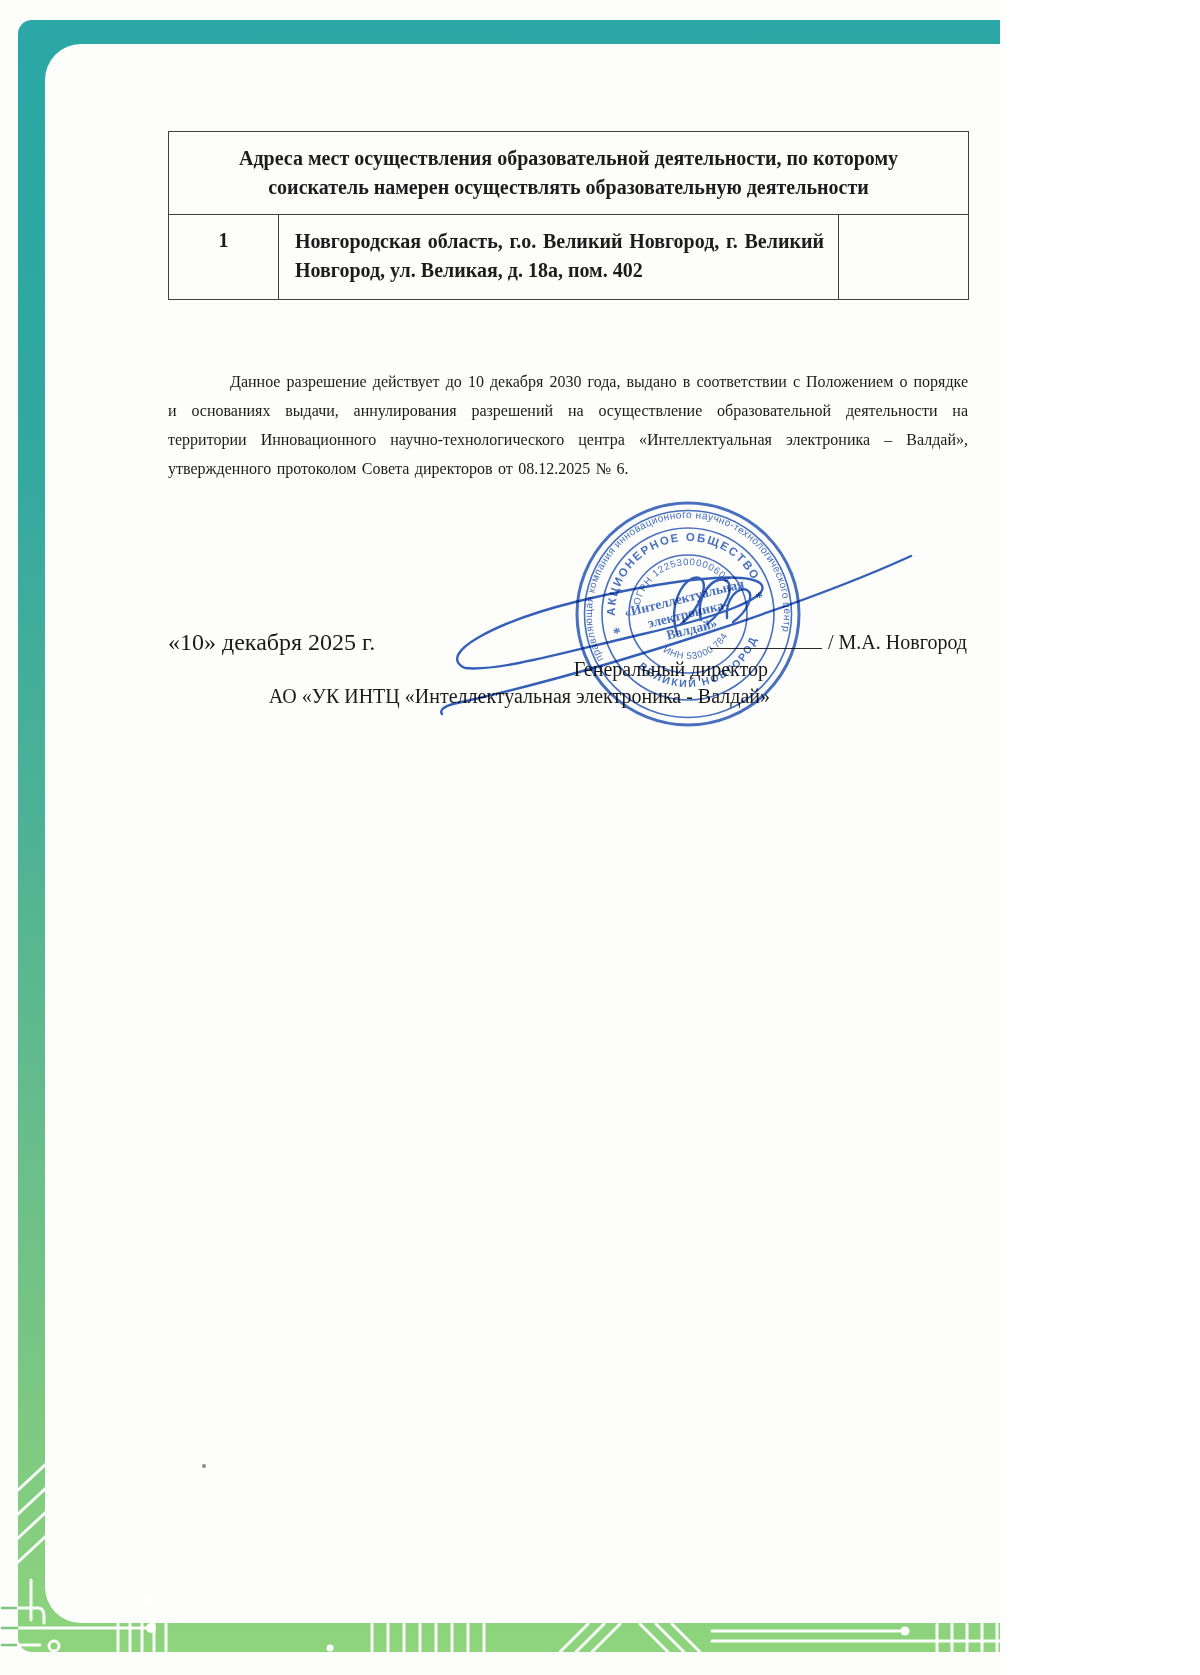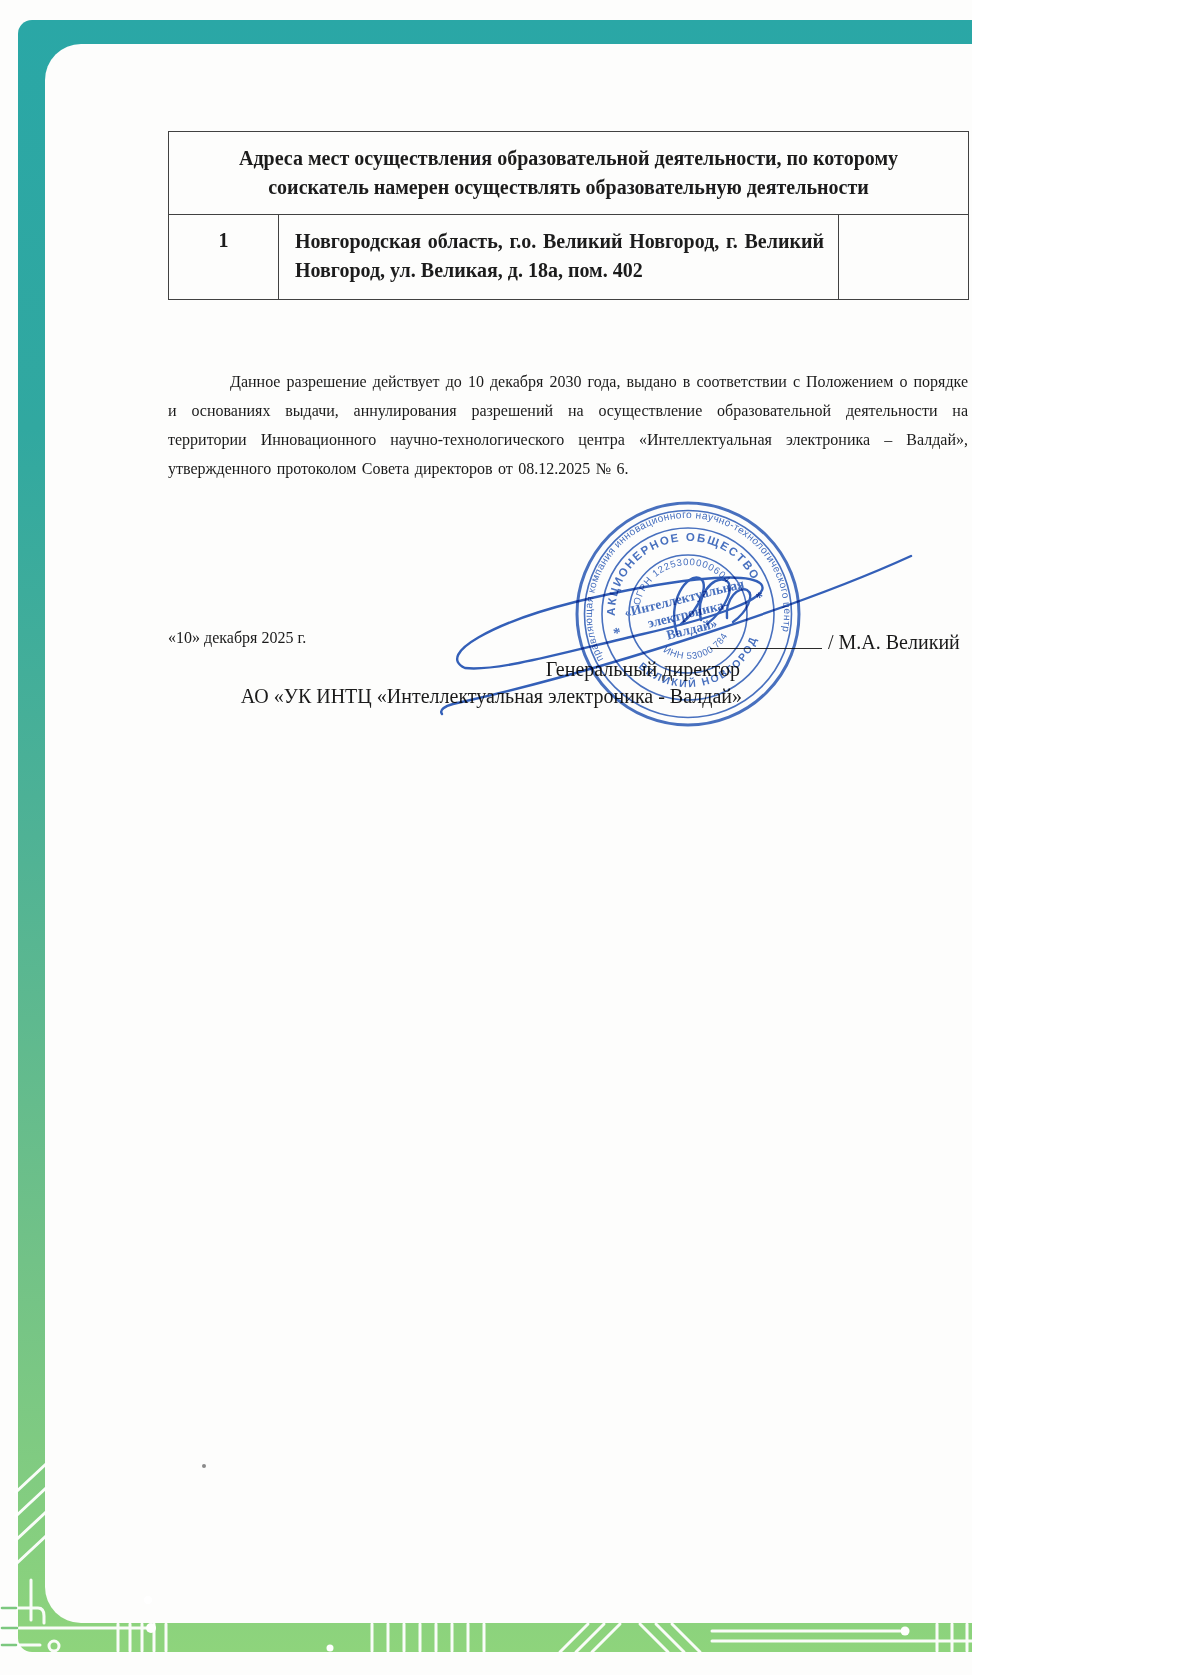--- a/index.html
+++ b/index.html
@@ -1,17 +1,17 @@
 <!DOCTYPE html>
 <html lang="ru"><head>
 <meta charset="utf-8">
 <style>
   html,body{margin:0;padding:0;background:#ffffff;}
   .page{position:relative;width:972px;height:1675px;background:#fdfdfc;overflow:hidden;
-        font-family:"Liberation Serif",serif;color:#1a1a1a;}
+        font-family:"Liberation Serif",serif;color:#1a1a1a;padding-left:28px;}
 
   
   .frame{position:absolute;left:18px;top:20px;width:1152px;height:1632px;border-radius:14px;
          background:linear-gradient(180deg,#2aa7a6 0%,#31a8a0 25%,#4fb295 50%,#72c287 76%,#8ed47c 100%);
          z-index:1;}
   .frame-inner{position:absolute;left:27px;top:24px;right:25px;bottom:29px;background:#fdfdfc;border-radius:36px;}
   .circuit{position:absolute;left:0;top:0;z-index:3;pointer-events:none;}
 
   
   .content{position:absolute;inset:0;z-index:5;}
@@ -19,21 +19,21 @@
   table.doc-table{position:absolute;left:168px;top:131px;width:800px;border-collapse:collapse;
         table-layout:fixed;font-weight:bold;font-size:20px;color:#1c1c1c;}
   table.doc-table td{border:1.6px solid #414141;vertical-align:top;}
   .th-cell{text-align:center;padding:12px 34px;line-height:29px;}
   .num-cell{text-align:center;padding-top:14px;font-size:20px;}
   .addr-cell{padding:12px 14px 14px 16px;line-height:29px;text-align:justify;text-align-last:left;}
 
   .paragraph{position:absolute;left:168px;top:367px;width:800px;font-size:16px;line-height:29px;
         text-align:justify;text-indent:62px;word-spacing:1.5px;}
 
-  .date-line{position:absolute;left:168px;top:629px;font-size:16px;}
+  .date-line{position:absolute;left:168px;top:629px;font-size:24px;}
   .sig-row{position:absolute;left:710px;top:629px;font-size:20px;white-space:nowrap;}
   .sig-blank{display:inline-block;width:112px;height:19px;border-bottom:1.6px solid #2a2a2a;margin-right:6px;}
   .sig-title{position:absolute;right:232px;top:658px;font-size:20px;margin-left:18px;}
   .sig-org{position:absolute;right:230px;top:685px;font-size:20px;white-space:nowrap;}
 
   .stamp-svg{position:absolute;left:570px;top:496px;z-index:6;mix-blend-mode:multiply;opacity:.93;}
   .sign-svg{position:absolute;left:395px;top:488px;z-index:7;mix-blend-mode:multiply;opacity:.95;}
   .speck{position:absolute;left:202px;top:1464px;width:4px;height:4px;background:#8a8a8a;border-radius:50%;z-index:4;}
 </style>
 </head>
@@ -108,21 +108,21 @@
         <td></td>
       </tr>
     </tbody>
       </table>
 
     <div class="paragraph">Данное разрешение действует до 10 декабря 2030 года, выдано в соответствии с Положением о порядке и основаниях выдачи, аннулирования разрешений на осуществление образовательной деятельности на территории Инновационного научно-технологического центра «Интеллектуальная электроника – Валдай», утвержденного протоколом Совета директоров от 08.12.2025 № 6.</div>
 
     <div class="date-line">«10» декабря 2025 г.</div>
 
     <div class="sig-row">
-      <span class="sig-blank"></span><span>/ М.А. Великий</span>
+      <span class="sig-blank"></span><span>/ М.А. Новгород</span>
     </div>
 
     <div class="sig-title">Генеральный директор</div>
 
     <div class="sig-org">АО «УК ИНТЦ «Интеллектуальная электроника - Валдай»</div>
 
     <div class="speck"></div>
   </div>
 
   <svg class="stamp-svg" width="236" height="236" viewBox="0 0 236 236">

